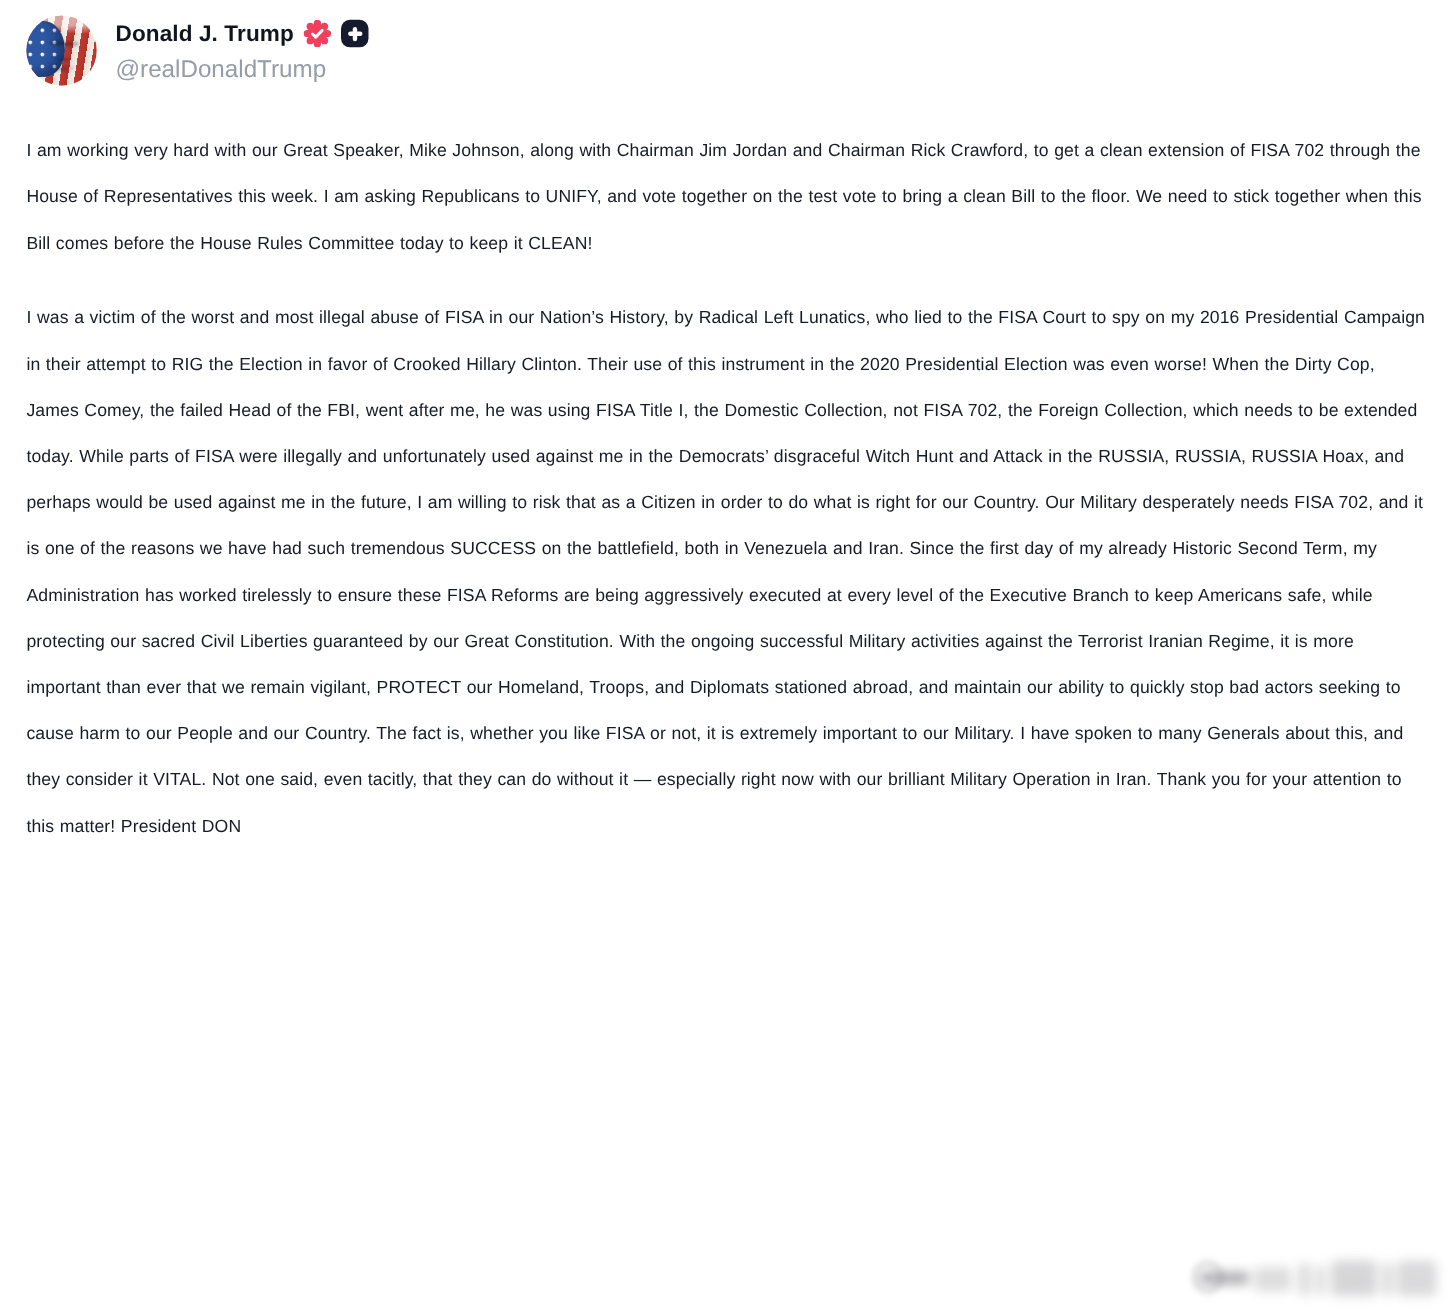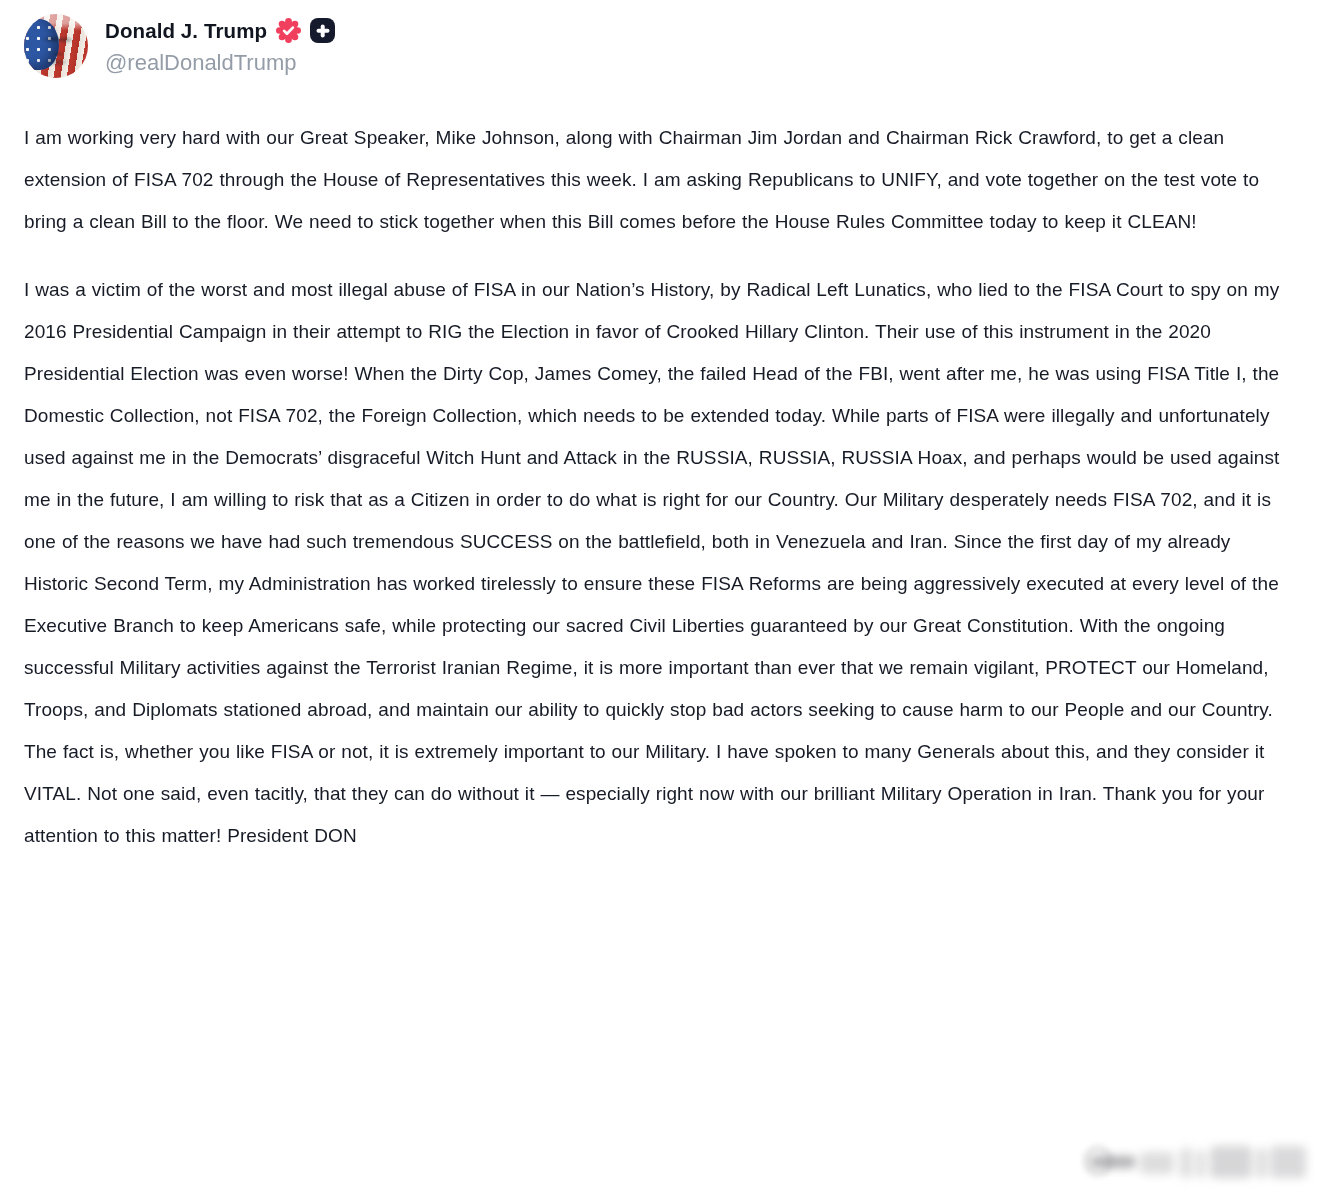--- a/index.html
+++ b/index.html
@@ -92,21 +92,21 @@
     color: #949ca8;
     cursor: pointer;
   }
 
   
   .post-body {
     padding: 0 24px;
     margin-top: 39px;
   }
   .post-body p {
-    font-size: 19px;
+    font-size: 16px;
     line-height: 42px;
     letter-spacing: .1px;
     color: #161b26;
     margin-bottom: 26px;
     word-spacing: .5px;
   }
 
   
   .watermark {
     position: absolute;

